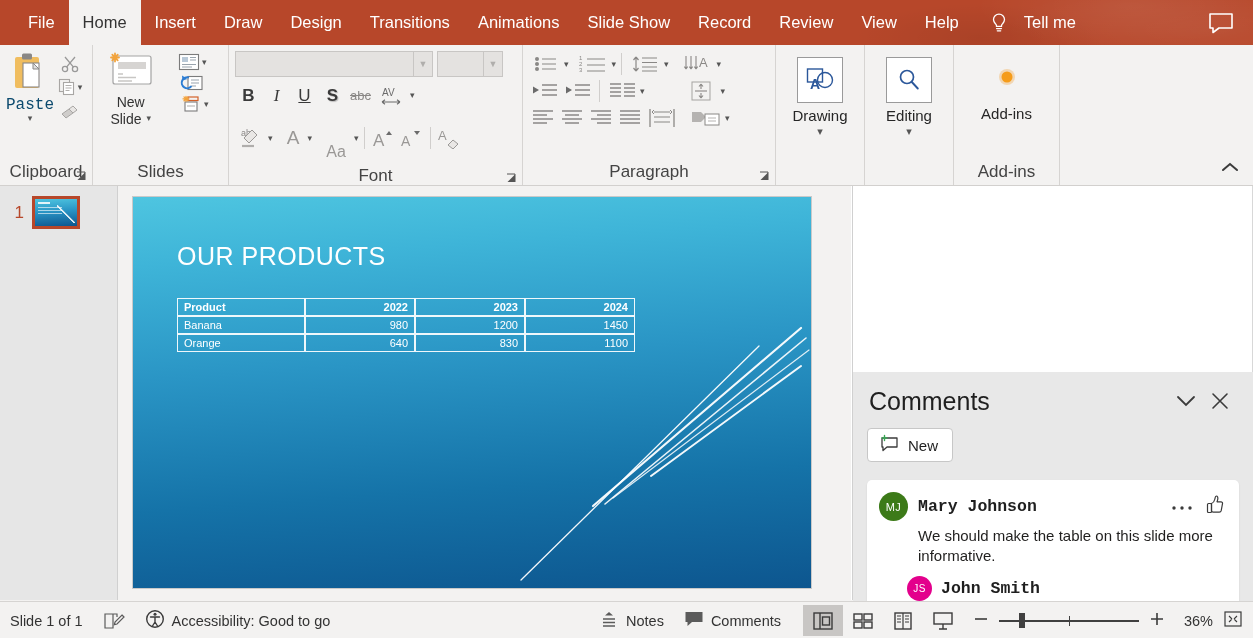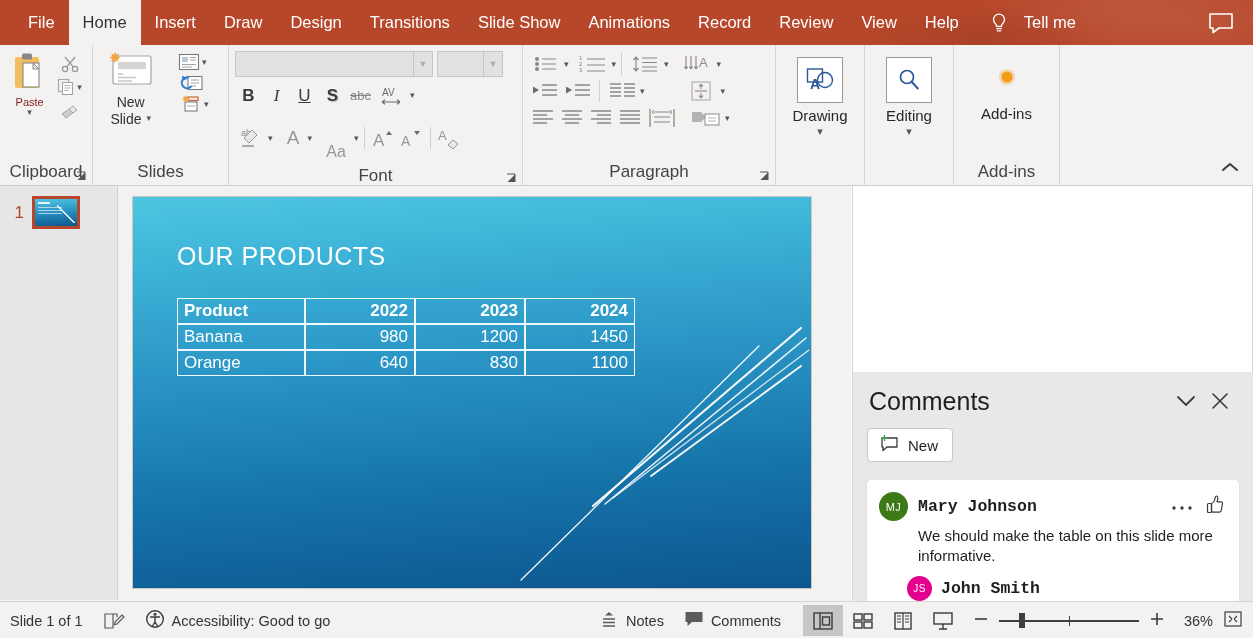--- a/index.html
+++ b/index.html
@@ -52,21 +52,21 @@
     color:#555;font-size:11px;line-height:11px;
   }
   .collapse-arrow{position:absolute;right:14px;bottom:6px;color:#444;}
   .ic{display:flex;align-items:center;justify-content:center;}
   .caret{font-size:9px;color:#555;line-height:1;}
 
   
   .g-clip{width:92px;}
   .g-clip .group-body{padding-top:6px;}
   .paste-col{width:52px;display:flex;flex-direction:column;align-items:center;}
-  .paste-label{font-size:11px;color:#7f1d1d;margin-top:1px;}
+  .paste-label{font-size:16px;color:#0c4a6e;margin-top:1px;font-family:Liberation Mono, monospace;}
   .clip-col{width:36px;display:flex;flex-direction:column;align-items:center;gap:5px;padding-top:4px;}
   .mini-row{display:flex;align-items:center;gap:2px;}
 
   
   .g-slides{width:135px;}
   .newslide-col{width:66px;display:flex;flex-direction:column;align-items:center;}
   .newslide-label{font-size:14px;color:#333;line-height:16px;text-align:center;margin-top:1px;}
   .slides-col{width:62px;display:flex;flex-direction:column;align-items:center;gap:3px;padding-top:4px;}
 
   
@@ -122,21 +122,21 @@
     position:absolute;left:14px;top:10px;width:680px;height:393px;
     background:linear-gradient(176deg,#4ec5e0 0%,#3eb4d8 16%,#2a95c5 42%,#1573a8 72%,#0d568f 100%);
     overflow:hidden;border:1px solid #c9c9c9;box-sizing:border-box;
   }
   .slide-title{
     position:absolute;left:44px;top:45px;color:#fff;font-size:25px;letter-spacing:.5px;
     font-weight:300;
   }
   .tbl{
     position:absolute;left:44px;top:101px;width:458px;border-collapse:separate;
-    border-spacing:0;font-size:17px;color:#fff;
+    border-spacing:0;font-size:11px;color:#fff;
   }
   .tbl td,.tbl th{
     border:1px solid rgba(255,255,255,.92);
     padding:2px 6px;height:17px;box-sizing:border-box;text-align:right;font-weight:400;
   }
   .tbl th:first-child,.tbl td:first-child{text-align:left;width:128px;}
   .tbl thead th{font-weight:bold;}
   .lines{position:absolute;right:-10px;bottom:-20px;width:320px;height:300px;pointer-events:none;}
 
   
@@ -192,22 +192,22 @@
 
 <div class="app">
 
   <div class="tabbar">
     <div class="tab">File</div>
     <div class="tab active">Home</div>
     <div class="tab">Insert</div>
     <div class="tab">Draw</div>
     <div class="tab">Design</div>
     <div class="tab">Transitions</div>
+    <div class="tab">Animations</div>
     <div class="tab">Slide Show</div>
-    <div class="tab">Animations</div>
     <div class="tab">Record</div>
     <div class="tab">Review</div>
     <div class="tab">View</div>
     <div class="tab">Help</div>
 
     <div class="tellme">
       <span class="bulb">
         <svg width="20" height="22" viewBox="0 0 20 22">
             <path d="M10 2.2c-3.1 0-5.5 2.4-5.5 5.3 0 2 1 3.2 1.9 4.2.6.7 1.1 1.3 1.1 2.1v.6h5v-.6c0-.8.5-1.4 1.1-2.1.9-1 1.9-2.2 1.9-4.2 0-2.9-2.4-5.3-5.5-5.3z" fill="none" stroke="#ffffff" stroke-width="1.3"></path>
             <path d="M7.6 16.6h4.8M8.3 18.8h3.4" stroke="#ffffff" stroke-width="1.3" fill="none" stroke-linecap="round"></path>

